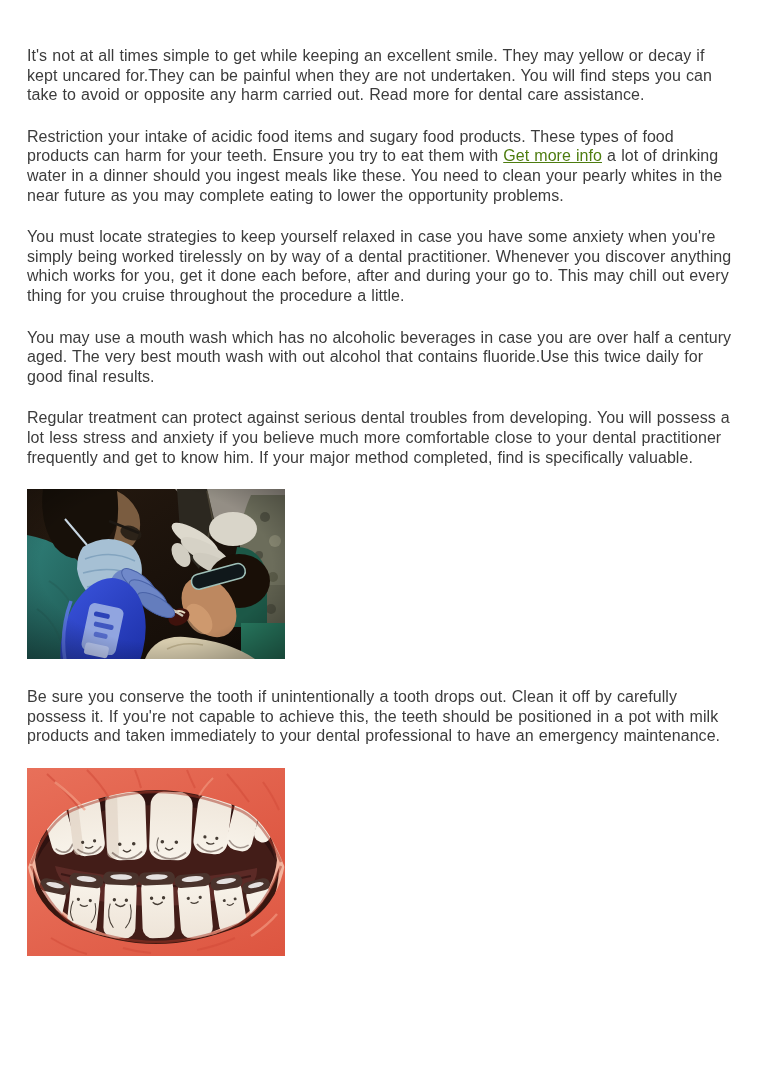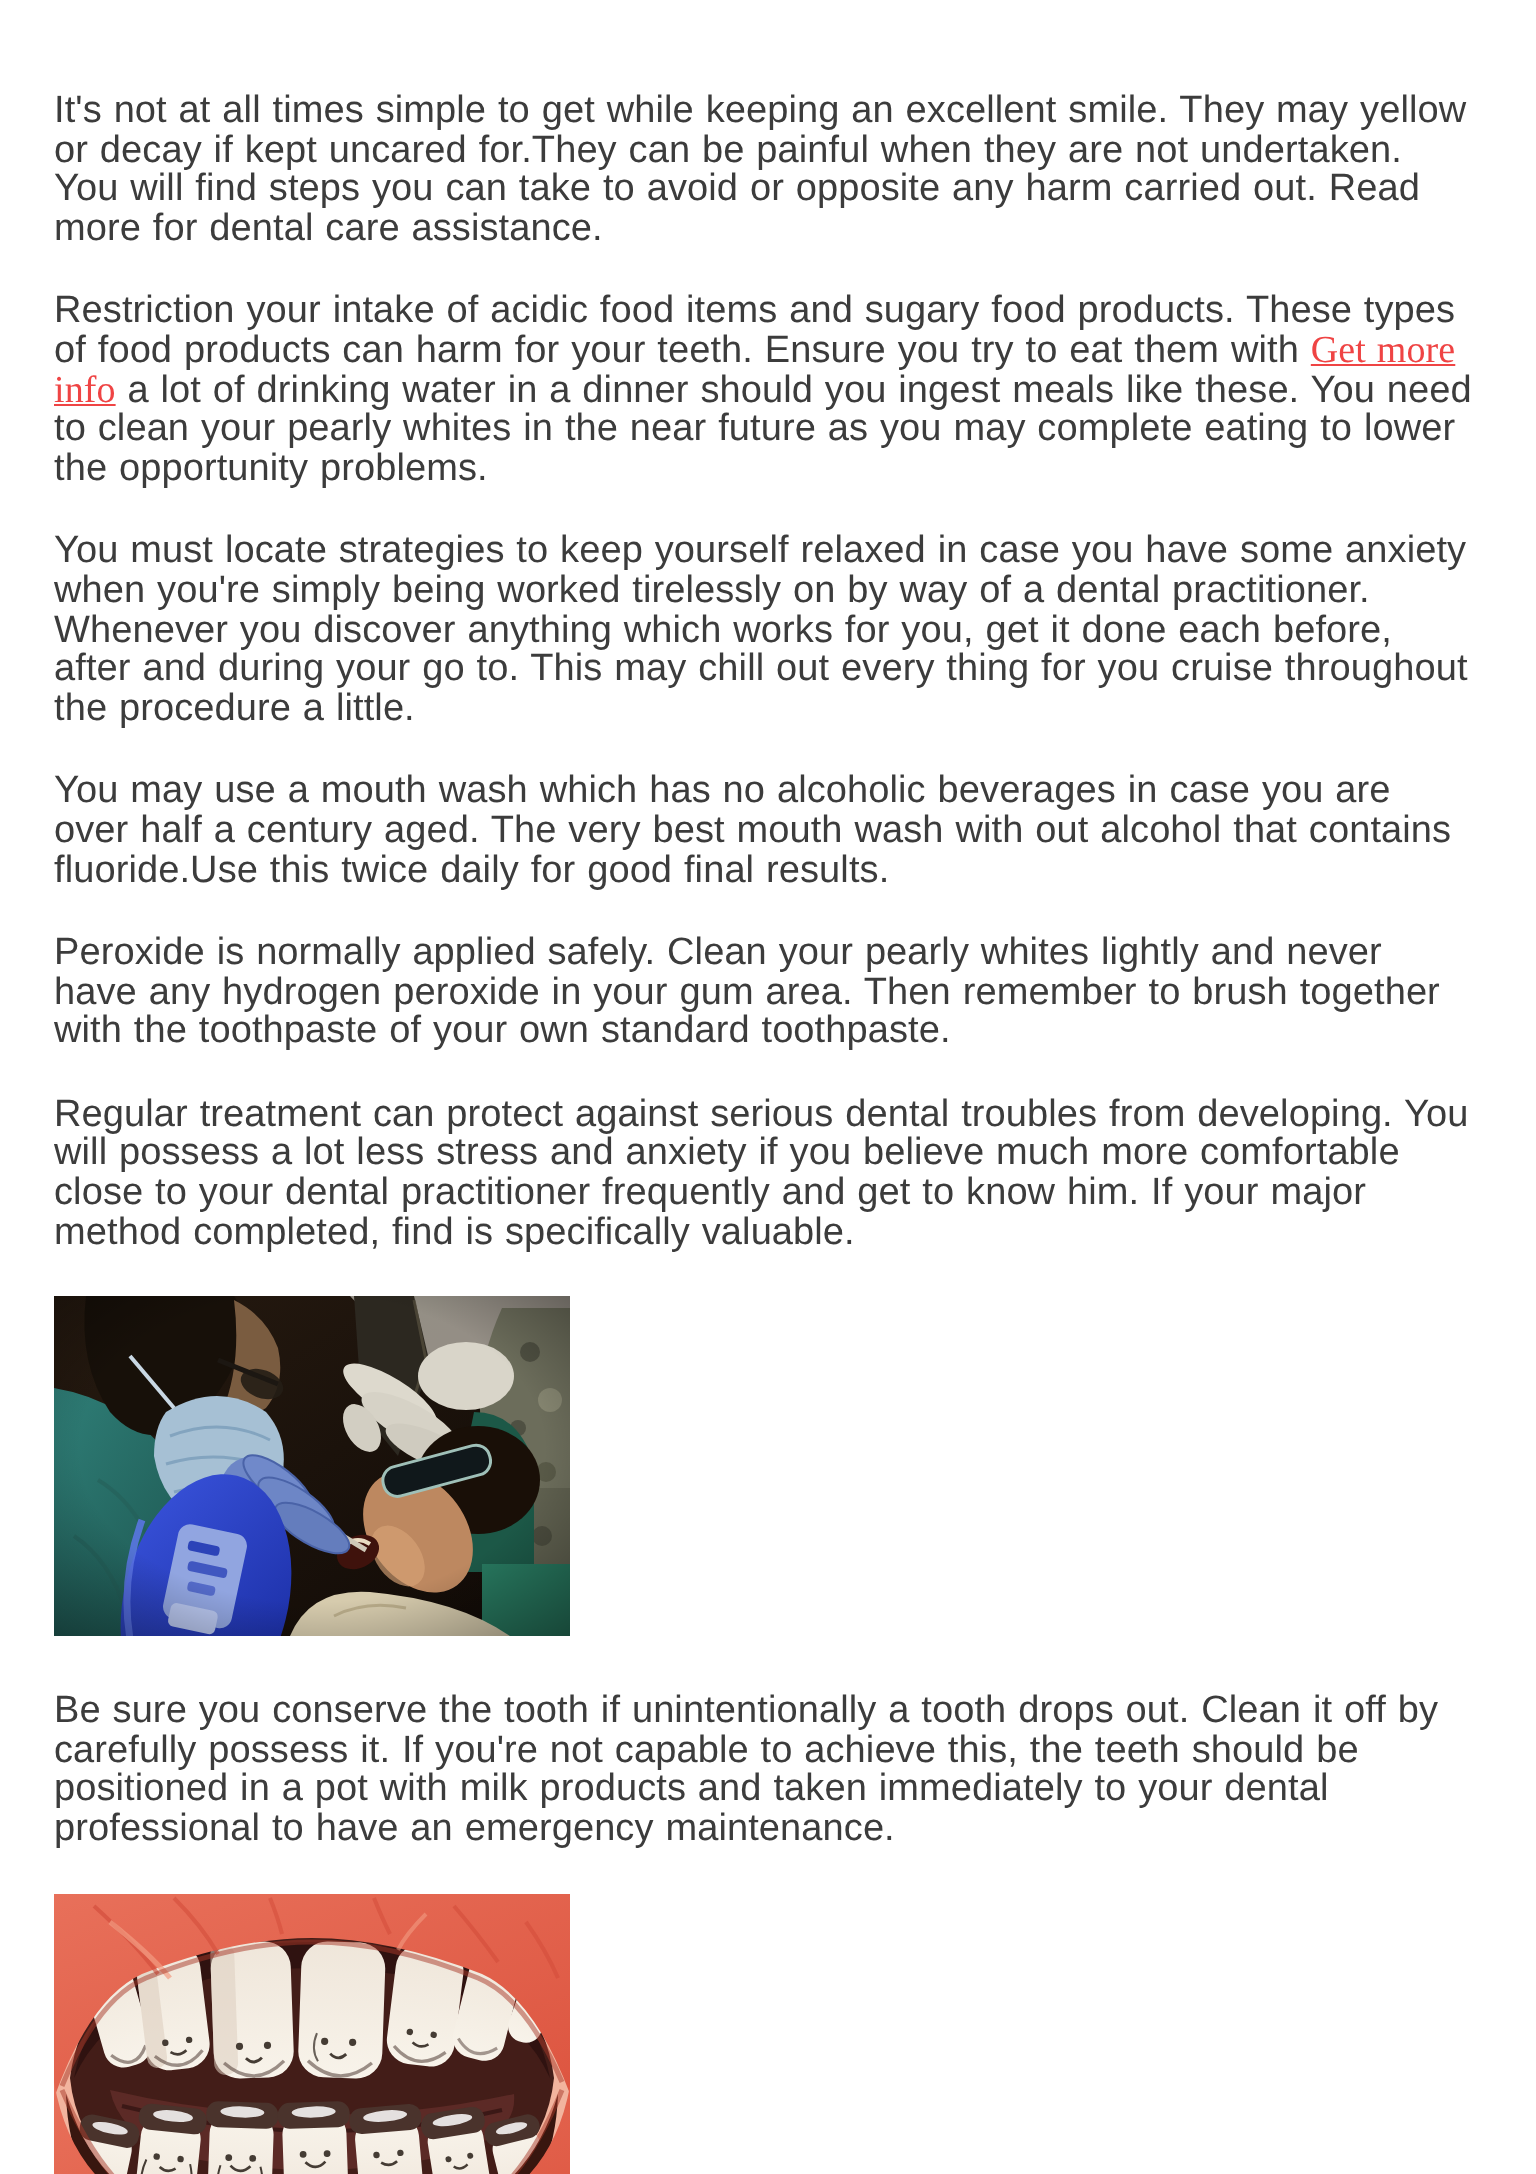--- a/index.html
+++ b/index.html
@@ -5,51 +5,49 @@
   html, body { margin: 0; padding: 0; }
   body {
     width: 768px; height: 1087px;
     background: #ffffff;
     font-family: "Liberation Sans", "DejaVu Sans", sans-serif;
     overflow: hidden;
   }
   .page { padding: 46px 30px 0 27px; }
   .para {
     margin: 0 0 22px 0;
-    font-size: 19px;
+    font-size: 16px;
     line-height: 19.6px;
     color: #3c3c3c;
     letter-spacing: 0.05px;
     word-spacing: 0.6px;
   }
   .link {
-    color: #ef4444;
+    color: #4d7c0f;
     text-decoration: underline;
     cursor: pointer;
-    font-family: Liberation Serif, serif;
   }
   figure { margin: 0; padding: 0; }
   .fig-photo { margin: 20px 0 28px 0; width: 258px; height: 170px; }
   .fig-cartoon { margin: 19px 0 0 0; width: 258px; height: 188px; }
   svg { display: block; }
 </style>
 </head>
 <body>
 
 <main class="page">
 
   <p class="para">It's not at all times simple to get while keeping an excellent smile. They may yellow or decay if kept uncared for.They can be painful when they are not undertaken. You will find steps you can take to avoid or opposite any harm carried out. Read more for dental care assistance.</p>
 
   <p class="para"><span>Restriction your intake of acidic food items and sugary food products. These types of food products can harm for your teeth. Ensure you try to eat them with </span><a class="link" href="#">Get more info</a><span> a lot of drinking water in a dinner should you ingest meals like these. You need to clean your pearly whites in the near future as you may complete eating to lower the opportunity problems.</span></p>
 
   <p class="para">You must locate strategies to keep yourself relaxed in case you have some anxiety when you're simply being worked tirelessly on by way of a dental practitioner. Whenever you discover anything which works for you, get it done each before, after and during your go to. This may chill out every thing for you cruise throughout the procedure a little.</p>
 
   <p class="para">You may use a mouth wash which has no alcoholic beverages in case you are over half a century aged. The very best mouth wash with out alcohol that contains fluoride.Use this twice daily for good final results.</p>
 
-  <p class="para">Peroxide is normally applied safely. Clean your pearly whites lightly and never have any hydrogen peroxide in your gum area. Then remember to brush together with the toothpaste of your own standard toothpaste.</p>
 
   <p class="para">Regular treatment can protect against serious dental troubles from developing. You will possess a lot less stress and anxiety if you believe much more comfortable close to your dental practitioner frequently and get to know him. If your major method completed, find is specifically valuable.</p>
 
   <figure class="fig-photo" aria-label="Dentist in surgical mask and blue glove treating a patient wearing protective goggles">
     <svg width="258" height="170" viewBox="0 0 258 170">
       <defs>
         <linearGradient id="bg1" x1="0" y1="0" x2="1" y2="1">
           <stop offset="0" stop-color="#261a10"></stop>
             <stop offset="1" stop-color="#100a06"></stop>
         </linearGradient>

